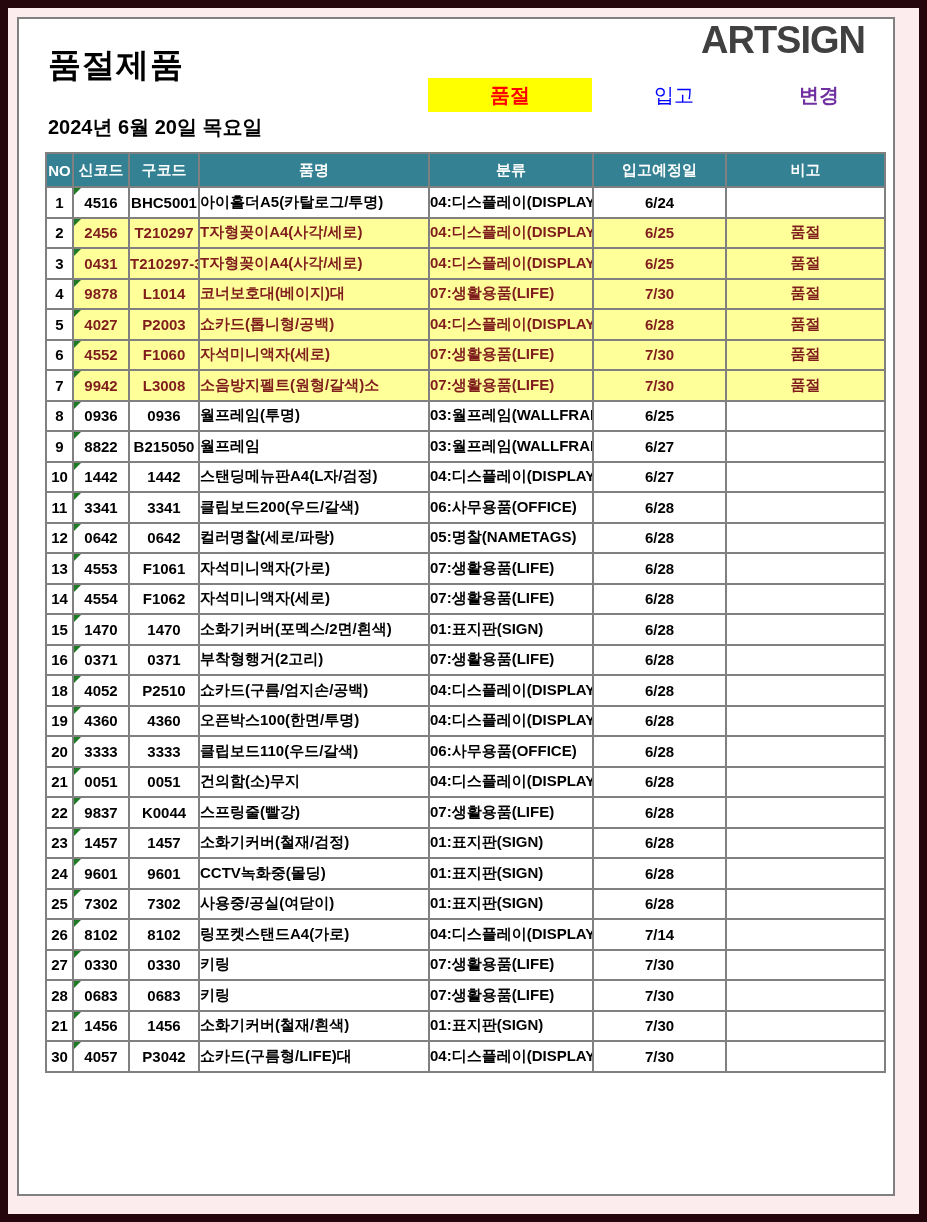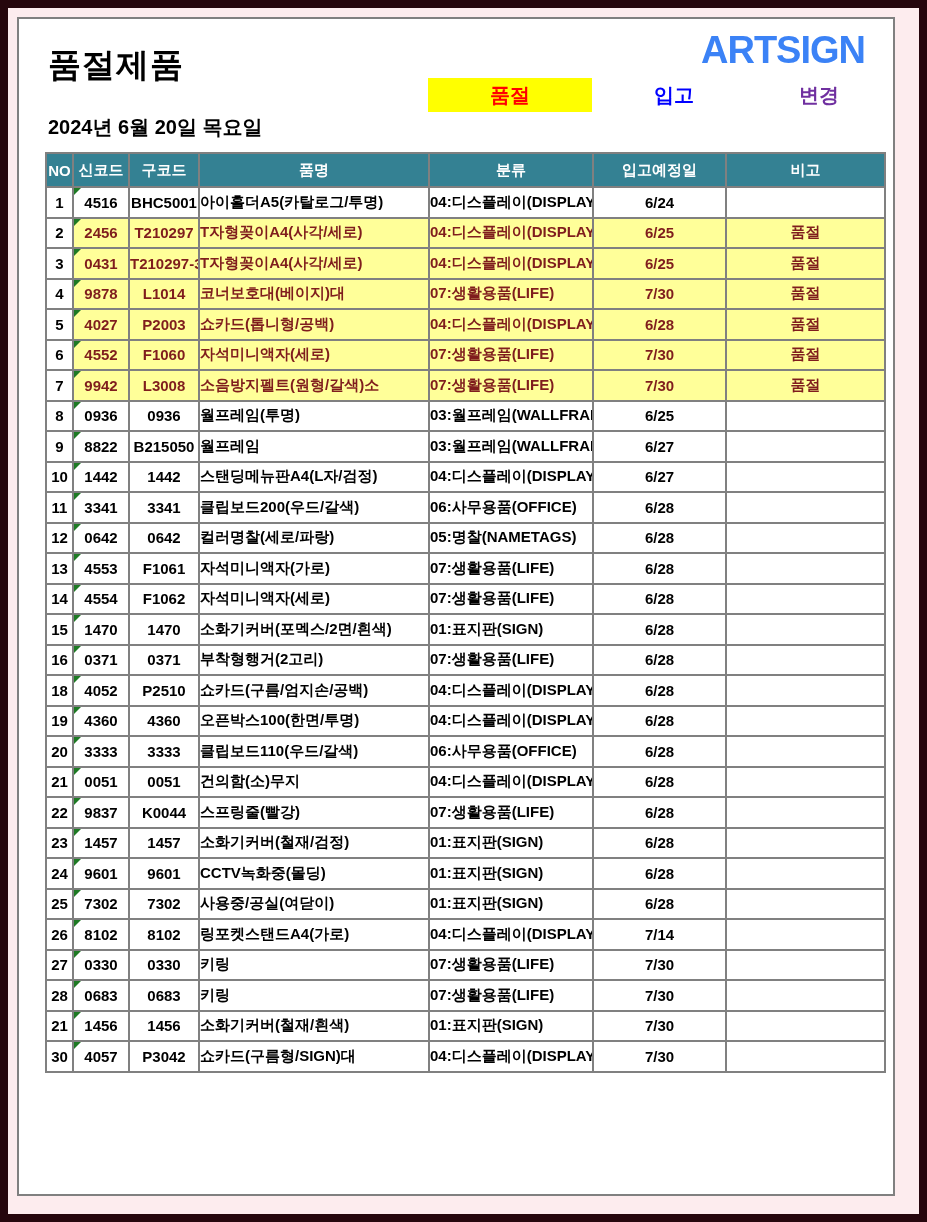--- a/index.html
+++ b/index.html
@@ -17,34 +17,34 @@
   .sheet {
     position:absolute; left:9px; top:9px; width:878px; height:1179px;
     background:#ffffff; border:2px solid #808080;
   }
   .page-title {
     position:absolute; left:29px; top:24px;
     font-size:33px; font-weight:bold; color:#000;
     letter-spacing:1px;
   }
   .logo {
-    position:absolute; right:28px; top:10px;
-    font-size:38px; font-weight:800; color:#3b82f6;
+    position:absolute; right:28px; top:0;
+    font-size:38px; font-weight:800; color:#404040;
     letter-spacing:-1px;
     font-stretch:condensed;
   }
   .legend-soldout {
     position:absolute; left:409px; top:59px; width:164px; height:34px;
     background:#ffff00; color:#ff0000;
     font-size:20px; font-weight:bold;
     display:flex; align-items:center; justify-content:center;
   }
   .legend-incoming {
     position:absolute; left:605px; top:61px; width:100px; height:30px;
-    color:#0000ff; font-size:20px; font-weight:bold;
+    color:#0000ff; font-size:20px; font-weight:normal;
     display:flex; align-items:center; justify-content:center;
   }
   .legend-changed {
     position:absolute; left:750px; top:61px; width:100px; height:30px;
     color:#7030a0; font-size:20px; font-weight:bold;
     display:flex; align-items:center; justify-content:center;
   }
   .date-line {
     position:absolute; left:29px; top:95px;
     font-size:20px; font-weight:bold; color:#000;
@@ -358,21 +358,21 @@
     <td>1456</td>
     <td class="left">소화기커버(철재/흰색)</td>
     <td class="left">01:표지판(SIGN)</td>
     <td>7/30</td>
     <td></td>
   </tr>
           <tr>
     <td class="no-cell">30</td>
     <td><span class="tri"></span><span class="val">4057</span></td>
     <td>P3042</td>
-    <td class="left">쇼카드(구름형/SIGN)대</td>
+    <td class="left">쇼카드(구름형/LIFE)대</td>
     <td class="left">04:디스플레이(DISPLAY)</td>
     <td>7/30</td>
     <td></td>
   </tr>
         </tbody>
     </table>
 
   </div>
 </div>
 

